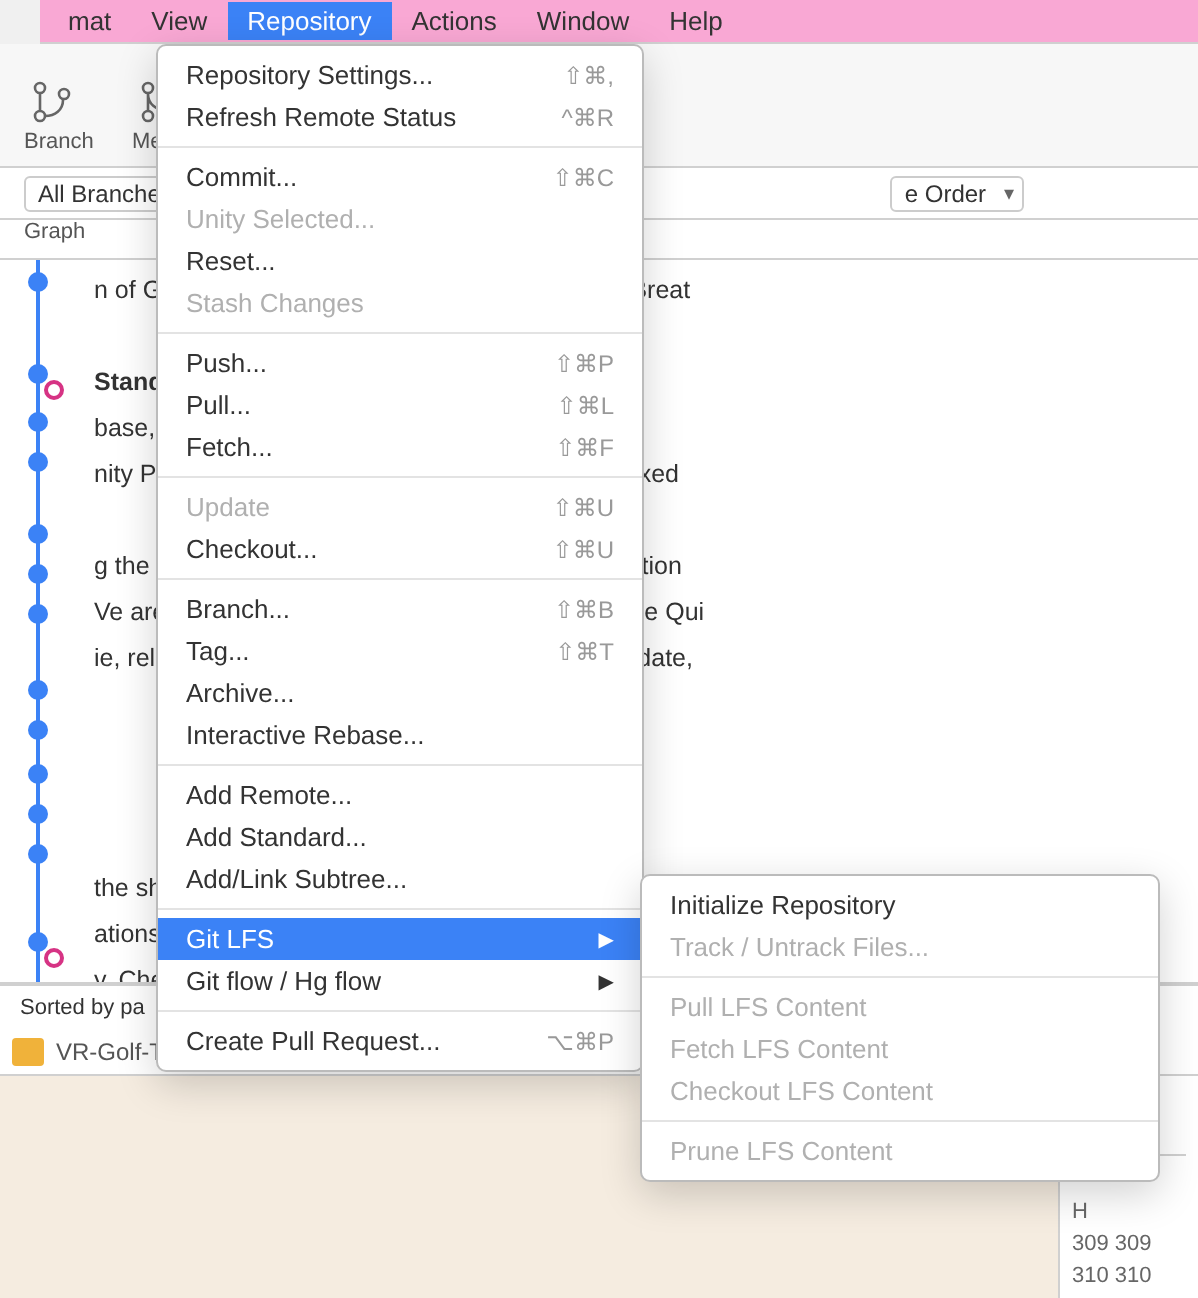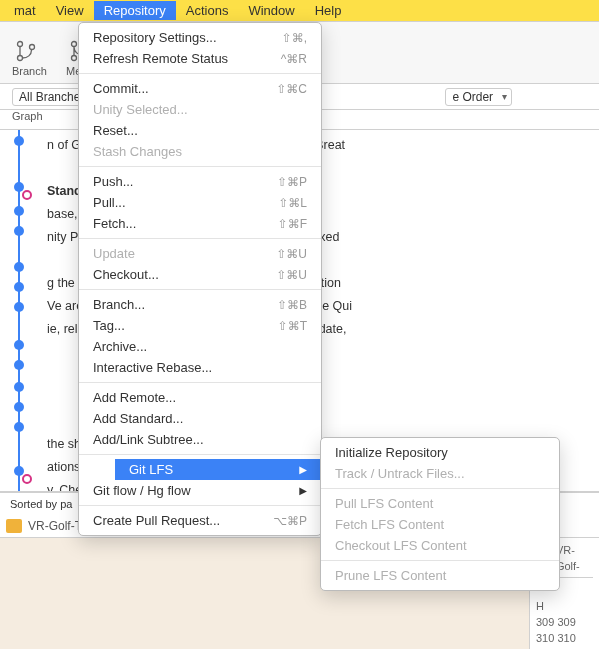--- a/index.html
+++ b/index.html
@@ -1,17 +1,17 @@
 <!DOCTYPE html>
 <html><head>
 <meta charset="utf-8">
 <style>
   * { margin:0; padding:0; box-sizing:border-box; font-family:-apple-system,"Helvetica Neue",Arial,sans-serif; }
   body { background:#f0f0f0; width:599px; height:649px; overflow:hidden; font-size:13px; color:#333; }
-  .menubar { height:22px; background:#fde047; display:flex; align-items:center; padding:0 4px; border-bottom:1px solid #d0d0d0; }
+  .menubar { height:22px; background:#f9a8d4; display:flex; align-items:center; padding:0 4px; border-bottom:1px solid #d0d0d0;margin-left:20px; }
   .menubar .m { padding:2px 10px; cursor:default; }
   .menubar .m.active { background:#3b82f6; color:#fff;text-align:center; }
   .toolbar { height:62px; background:#f7f7f7; border-bottom:1px solid #d0d0d0; display:flex; gap:10px; padding:6px 12px; align-items:flex-end; }
   .tool { display:flex; flex-direction:column; align-items:flex-start; width:44px; font-size:11px; color:#555; }
   .tool .ico { width:28px; height:28px; display:flex; align-items:center; justify-content:center; color:#666; }
   .filterbar { height:26px; background:#fff; border-bottom:1px solid #d0d0d0; display:flex; align-items:center; padding:0 12px; gap:340px; }
   .select { border:1px solid #ccc; border-radius:3px; padding:1px 18px 1px 6px; font-size:12px; background:#fff; position:relative; }
   .select::after { content:"▾"; position:absolute; right:4px; top:2px; font-size:10px; color:#666; }
   .colhead { height:20px; background:#fff; border-bottom:1px solid #d0d0d0; padding:0 12px; font-size:11px; color:#555; }
   .content { display:flex; height:362px; background:#fff; border-bottom:1px solid #d0d0d0; }
@@ -25,26 +25,26 @@
   .pathbar { height:24px; background:#fff; border-bottom:1px solid #d0d0d0; display:flex; align-items:center; padding:0 6px; gap:6px; font-size:12px; color:#555; }
   .foldericon { width:16px; height:14px; background:#f0b23a; border-radius:2px; }
   .lower { display:flex; height:155px; }
   .lower .left { flex:1; background:#f5ece0; }
   .lower .right { width:70px; background:#fff; border-left:1px solid #d0d0d0; padding:4px 6px; font-size:11px; line-height:16px; color:#666; font-family:Menlo,monospace; }
   .lower .right .tab { display:flex; align-items:center; gap:6px; border-bottom:1px solid #d0d0d0; padding-bottom:3px; margin-bottom:4px; font-family:-apple-system,Arial; }
   
   .menu { position:absolute; background:#fff; border:1px solid #bbb; border-radius:5px; box-shadow:0 6px 20px rgba(0,0,0,.18); padding:4px 0; }
   .menu .item { display:flex; align-items:center; padding:3px 14px; font-size:13px; color:#333; white-space:nowrap; justify-content:space-between; gap:40px; }
   .menu .item.disabled { color:#b0b0b0; }
-  .menu .item.highlight { background:#3b82f6; color:#fff;margin-left:36px; }
+  .menu .item.highlight { background:#3b82f6; color:#fff; }
   .menu .sep { height:1px; background:#e3e3e3; margin:4px 0; }
   .menu .item .sc { color:#999; font-size:12px; }
   .menu .item .arrow { font-size:10px; }
   #mainmenu { top:22px; left:78px; width:244px; }
-  #submenu { top:437px; left:320px; width:240px; }
+  #submenu { top:437px; left:320px; width:260px; }
   svg { stroke:#666; stroke-width:1.3; fill:none; }
 </style>
 </head>
 <body>
 
 <div class="menubar" id="menubar">
     <div class="m">mat</div>
     <div class="m">View</div>
     <div class="m active">Repository</div>
     <div class="m">Actions</div>

